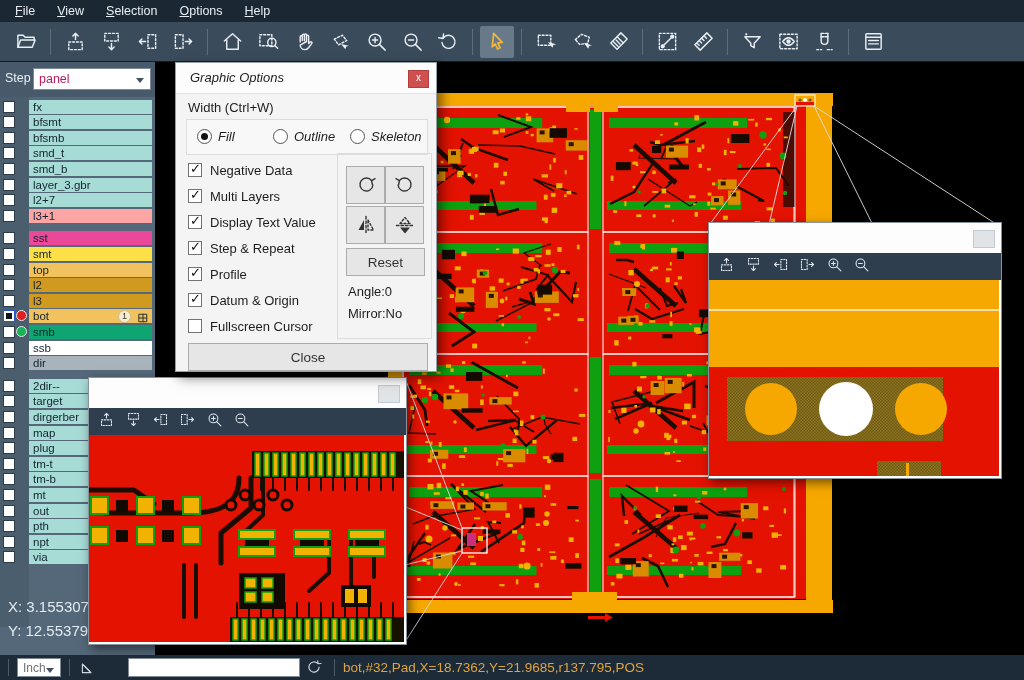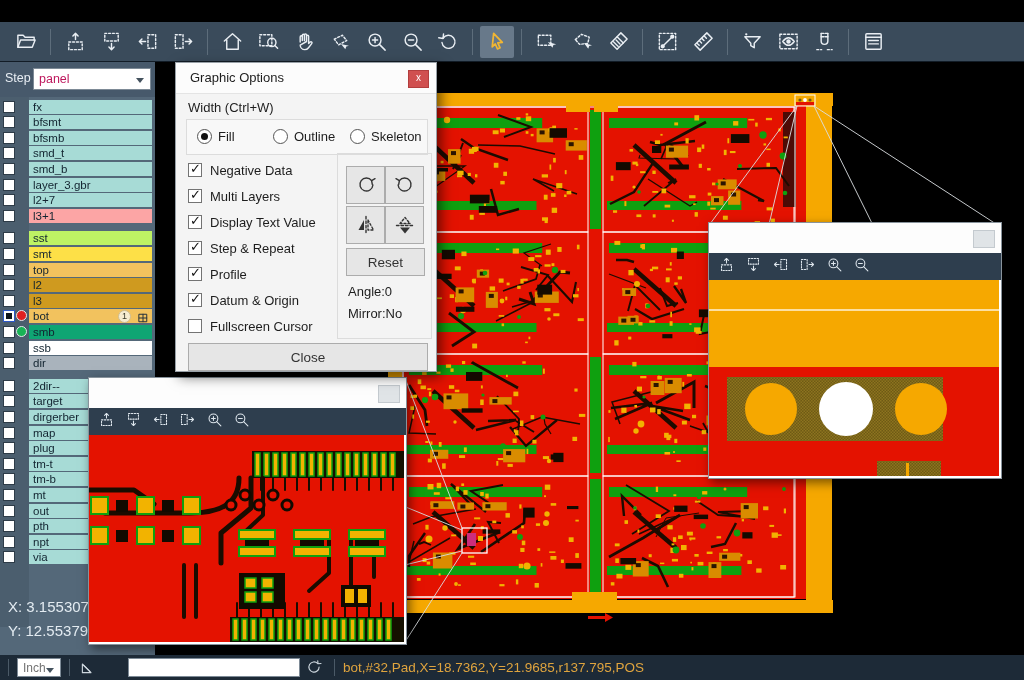--- a/index.html
+++ b/index.html
@@ -41,24 +41,24 @@
   
   .mwin{position:absolute;background:#fff;border:1px solid #88939c;box-shadow:3px 4px 10px rgba(0,0,0,.5);z-index:3;}
   .mwin .titlebar{position:relative;height:30px;background:#fdfdfd;}
   .win-btn{position:absolute;right:6px;top:7px;width:20px;height:16px;background:#e0e4e7;border:1px solid #c4cacf;}
   .mtools{height:27px;background:#2e3e4e;display:flex;align-items:center;gap:10px;padding-left:9px;color:#dfe7ee;}
   .mtools .ic{width:17px;height:17px;}
   .mbody{display:block;}
   
   #dialog{position:absolute;left:175px;top:62px;width:262px;height:310px;background:#f4f4f4;border:1px solid #98a0a7;box-shadow:4px 5px 12px rgba(0,0,0,.55);z-index:4;box-sizing:border-box;color:#1d1d1d;}
   #dlg-titlebar{position:absolute;left:0;top:0;width:100%;height:30px;background:#fcfcfc;border-bottom:1px solid #e4e4e4;}
-  #dlg-title{position:absolute;left:14px;top:7px;font-size:13px;}
+  #dlg-title{position:absolute;left:14px;top:7px;font-size:13px;font-style:italic;}
   #dlg-close{position:absolute;right:7px;top:7px;width:19px;height:16px;background:#d05050;border:1px solid #b23e3e;color:#fff;font-size:10px;line-height:14px;text-align:center;}
   .dlg-label{position:absolute;font-size:13px;}
-  #radio-box{position:absolute;left:10px;top:56px;width:240px;height:34px;border:1px solid #dcdcdc;background:#f8f8f8;}
+  #radio-box{position:absolute;left:10px;top:56px;width:240px;height:34px;border:1px solid #dcdcdc;background:#f8f8f8;font-style:italic;}
   .radio{position:absolute;top:9px;display:flex;align-items:center;gap:6px;font-size:13px;}
   .rdot{width:13px;height:13px;border-radius:50%;border:1px solid #555;background:#fff;position:relative;}
   .rdot.sel::after{content:"";position:absolute;left:3px;top:3px;width:7px;height:7px;border-radius:50%;background:#111;}
   #check-col{position:absolute;left:12px;top:94px;width:150px;}
   .chk-row{position:relative;height:26px;display:flex;align-items:center;gap:8px;font-size:13px;}
   .cbox{width:14px;height:14px;background:#fff;border:1px solid #737373;box-sizing:border-box;position:relative;flex:0 0 auto;}
   .cbox.on::after{content:"\2713";position:absolute;left:1px;top:-3px;font-size:13px;font-weight:bold;color:#111;}
   #right-box{position:absolute;left:161px;top:90px;width:93px;height:184px;border:1px solid #dcdcdc;}
   .dlg-btn{position:absolute;background:#e6e6e6;border:1px solid #acacac;display:flex;align-items:center;justify-content:center;color:#333;font-size:13.5px;}
   .dlg-btn .ic{width:24px;height:24px;stroke-width:1.4;}
@@ -76,20 +76,27 @@
   #cmd-input{position:absolute;left:128px;top:3px;width:172px;height:19px;background:#fff;border:1px solid #7d8a96;box-sizing:border-box;font-size:12px;padding:0 4px;color:#222;}
   #refresh-ic{position:absolute;left:305px;top:3px;color:#cdd6dd;}
   #refresh-ic .ic{width:18px;height:18px;}
   #status-msg{position:absolute;left:343px;top:5px;font-size:13.5px;color:#dfa43e;white-space:nowrap;}
 </style>
 </head>
 <body>
 
 <div id="app">
 
+  <div id="menubar">
+      <span class="menu-item">File</span>
+      <span class="menu-item">View</span>
+      <span class="menu-item">Selection</span>
+      <span class="menu-item">Options</span>
+      <span class="menu-item">Help</span>
+    </div>
 
   <div id="toolbar">
       <div class="tb-btn">
         <svg class="ic" viewBox="0 0 24 24">
           <path d="M3 18V5.5h5.5l2 2H20v3"></path>
           <path d="M3 18l2.8-7.5H21L18 18z"></path>
         </svg>
       </div>
       <div class="tb-sep"></div>
       <div class="tb-btn">
@@ -943,21 +950,21 @@
     </div>
         <div class="lrow" style="top:111.7px">
       <span class="cb"></span>
 
       <span class="lbl" style="background:#fca5a5">l3+1</span>
 
     </div>
         <div class="lrow" style="top:134.3px">
       <span class="cb"></span>
 
-      <span class="lbl" style="background:#bef264">sst</span>
+      <span class="lbl" style="background:#ec4899">sst</span>
 
     </div>
         <div class="lrow" style="top:149.9px">
       <span class="cb"></span>
 
       <span class="lbl" style="background:#fde047">smt</span>
 
     </div>
         <div class="lrow" style="top:165.5px">
       <span class="cb"></span>

